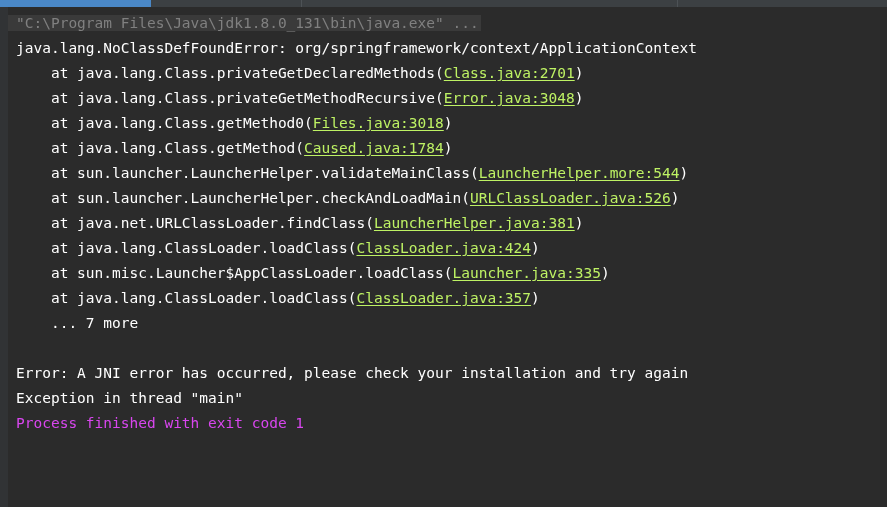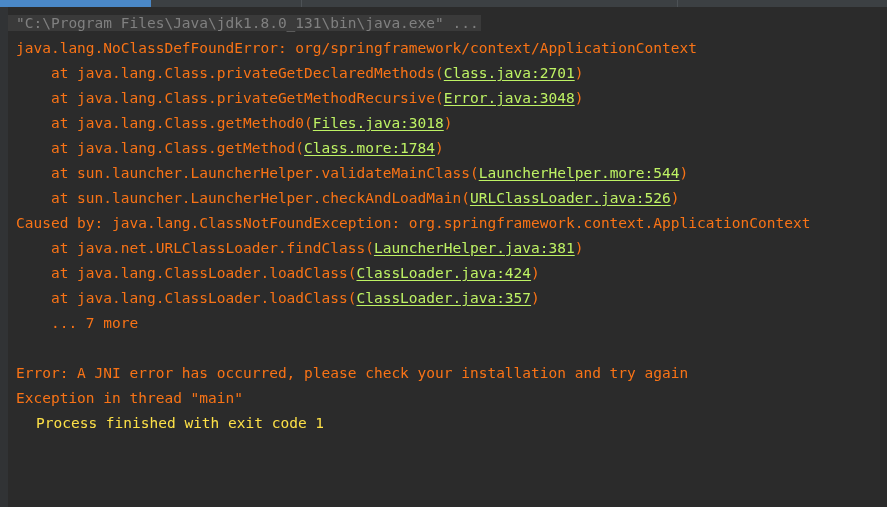--- a/index.html
+++ b/index.html
@@ -63,22 +63,22 @@
     height: 25px;
     line-height: 25px;
     font-size: 14.5px;
     white-space: pre;
     letter-spacing: 0px;
     padding-left: 8px;
   }
   .line .seg { white-space: pre; }
 
   
-  .c-red   { color: #f97316; margin-top: 24px; }
-  .c-gray  { color: #fde047; margin-left: 20px; }
+  .c-red   { color: #ffffff; margin-top: 24px; }
+  .c-gray  { color: #d946ef; }
   .c-dim   { color: #808080; }
   .c-link  {
     color: #bef264;
     text-decoration: underline;
     text-underline-offset: 2px;
   }
 
   
   .line.highlight {
     padding-left: 0;
@@ -109,26 +109,26 @@
 </div>
 
 <div id="console">
   <div id="gutter"></div>
   <div id="lines">
       <div class="line highlight"><span class="hl-bg"><span class="seg c-dim">"C:\Program Files\Java\jdk1.8.0_131\bin\java.exe" ...</span></span></div>
       <div class="line"><span class="seg c-red">java.lang.NoClassDefFoundError: org/springframework/context/ApplicationContext</span></div>
       <div class="line"><span class="seg c-red">    at java.lang.Class.privateGetDeclaredMethods(</span><span class="seg c-link">Class.java:2701</span><span class="seg c-red">)</span></div>
       <div class="line"><span class="seg c-red">    at java.lang.Class.privateGetMethodRecursive(</span><span class="seg c-link">Error.java:3048</span><span class="seg c-red">)</span></div>
       <div class="line"><span class="seg c-red">    at java.lang.Class.getMethod0(</span><span class="seg c-link">Files.java:3018</span><span class="seg c-red">)</span></div>
-      <div class="line"><span class="seg c-red">    at java.lang.Class.getMethod(</span><span class="seg c-link">Class.more:1784</span><span class="seg c-red">)</span></div>
+      <div class="line"><span class="seg c-red">    at java.lang.Class.getMethod(</span><span class="seg c-link">Caused.java:1784</span><span class="seg c-red">)</span></div>
       <div class="line"><span class="seg c-red">    at sun.launcher.LauncherHelper.validateMainClass(</span><span class="seg c-link">LauncherHelper.more:544</span><span class="seg c-red">)</span></div>
       <div class="line"><span class="seg c-red">    at sun.launcher.LauncherHelper.checkAndLoadMain(</span><span class="seg c-link">URLClassLoader.java:526</span><span class="seg c-red">)</span></div>
-      <div class="line"><span class="seg c-red">Caused by: java.lang.ClassNotFoundException: org.springframework.context.ApplicationContext</span></div>
       <div class="line"><span class="seg c-red">    at java.net.URLClassLoader.findClass(</span><span class="seg c-link">LauncherHelper.java:381</span><span class="seg c-red">)</span></div>
       <div class="line"><span class="seg c-red">    at java.lang.ClassLoader.loadClass(</span><span class="seg c-link">ClassLoader.java:424</span><span class="seg c-red">)</span></div>
+      <div class="line"><span class="seg c-red">    at sun.misc.Launcher$AppClassLoader.loadClass(</span><span class="seg c-link">Launcher.java:335</span><span class="seg c-red">)</span></div>
       <div class="line"><span class="seg c-red">    at java.lang.ClassLoader.loadClass(</span><span class="seg c-link">ClassLoader.java:357</span><span class="seg c-red">)</span></div>
       <div class="line"><span class="seg c-red">    ... 7 more</span></div>
       <div class="line"><span class="seg c-red"></span></div>
       <div class="line"><span class="seg c-red">Error: A JNI error has occurred, please check your installation and try again</span></div>
       <div class="line"><span class="seg c-red">Exception in thread "main"</span></div>
       <div class="line"><span class="seg c-gray">Process finished with exit code 1</span></div>
     </div>
 </div>
 
 <div id="scroll-col"></div>

